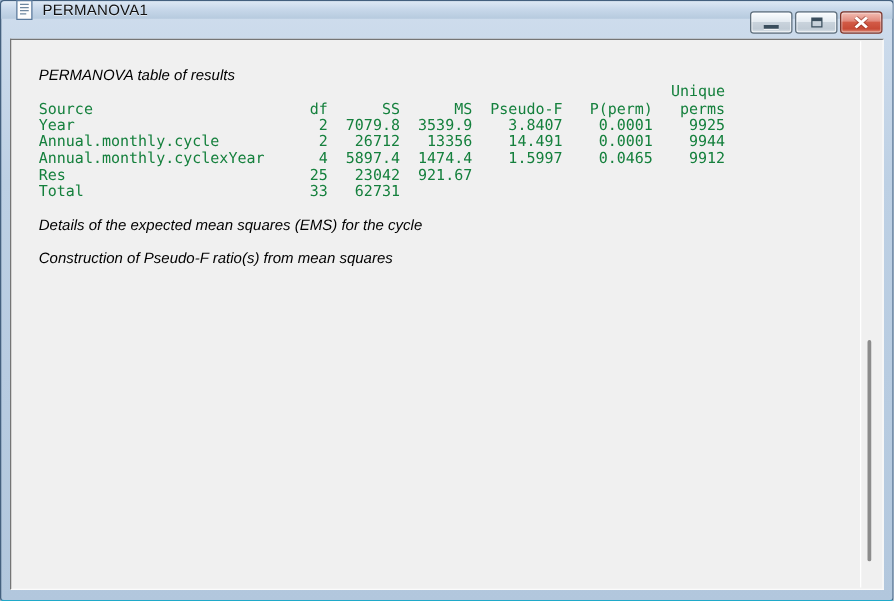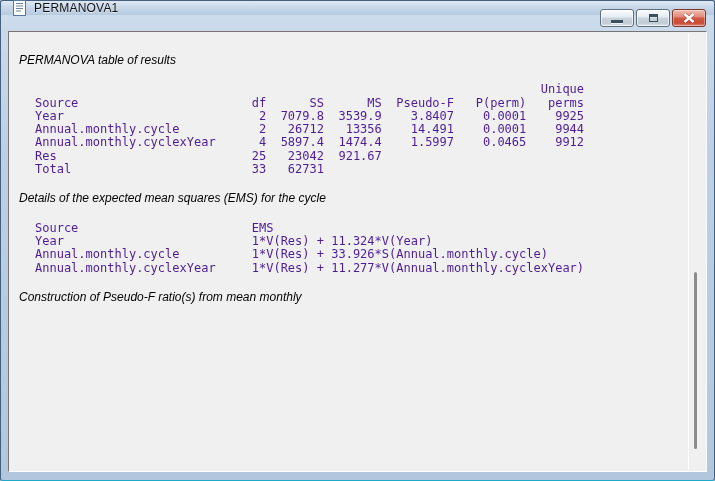--- a/index.html
+++ b/index.html
@@ -53,33 +53,33 @@
   }
   .content{
     position:absolute;left:7px;right:7px;top:30px;bottom:8px;
     background:#f0f0f0;
     border:1px solid #757575;
     border-right-color:#fbfbfb;border-bottom-color:#fbfbfb;
     overflow:hidden;
   }
   .output{
     position:absolute;left:0;top:0;right:18px;bottom:0;
-    padding:22px 0 0 10px;
+    padding:22px 0 0 22px;
     color:#000;
   }
   .sec{margin:0 0 13.3px 0;}
   .sec:last-child{margin-bottom:0;}
   .sec-title{
     font-family:"Liberation Sans",sans-serif;
     font-style:italic;font-size:12px;line-height:13.3px;
     white-space:pre;color:#000;
   }
   .sec-pre{
-    margin:16px;font-family:"DejaVu Sans Mono","Liberation Mono",monospace;
-    font-size:12px;line-height:13.3px;white-space:pre;color:#4c1d95;
+    margin:0;font-family:"DejaVu Sans Mono","Liberation Mono",monospace;
+    font-size:12px;line-height:13.3px;white-space:pre;color:#15803d;
   }
   .scroll-sep{
     position:absolute;top:1px;bottom:1px;right:17px;width:1px;background:#ffffff;
   }
   .scroll-thumb{
     position:absolute;right:9px;top:240px;width:3px;height:177px;
     background:#8c8c8c;border-radius:2px;
   }
 </style>
 </head>
@@ -123,28 +123,24 @@
 Year                           2  7079.8  3539.9    3.8407    0.0001    9925
 Annual.monthly.cycle           2   26712   13356    14.491    0.0001    9944
 Annual.monthly.cyclexYear      4  5897.4  1474.4    1.5997    0.0465    9912
 Res                           25   23042  921.67
 Total                         33   62731</pre>
       </div>
 
 
       <div class="sec">
         <div class="sec-title">Details of the expected mean squares (EMS) for the cycle</div>
-        <pre class="sec-pre">Source                        EMS
-Year                          1*V(Res) + 11.324*V(Year)
-Annual.monthly.cycle          1*V(Res) + 33.926*S(Annual.monthly.cycle)
-Annual.monthly.cyclexYear     1*V(Res) + 11.277*V(Annual.monthly.cyclexYear)</pre>
       </div>
 
       <div class="sec">
-        <div class="sec-title">Construction of Pseudo-F ratio(s) from mean monthly</div>
+        <div class="sec-title">Construction of Pseudo-F ratio(s) from mean squares</div>
       </div>
 
     </div>
     <div class="scroll-sep"></div>
     <div class="scroll-thumb"></div>
   </div>
 
 </div>
 
 </body></html>

